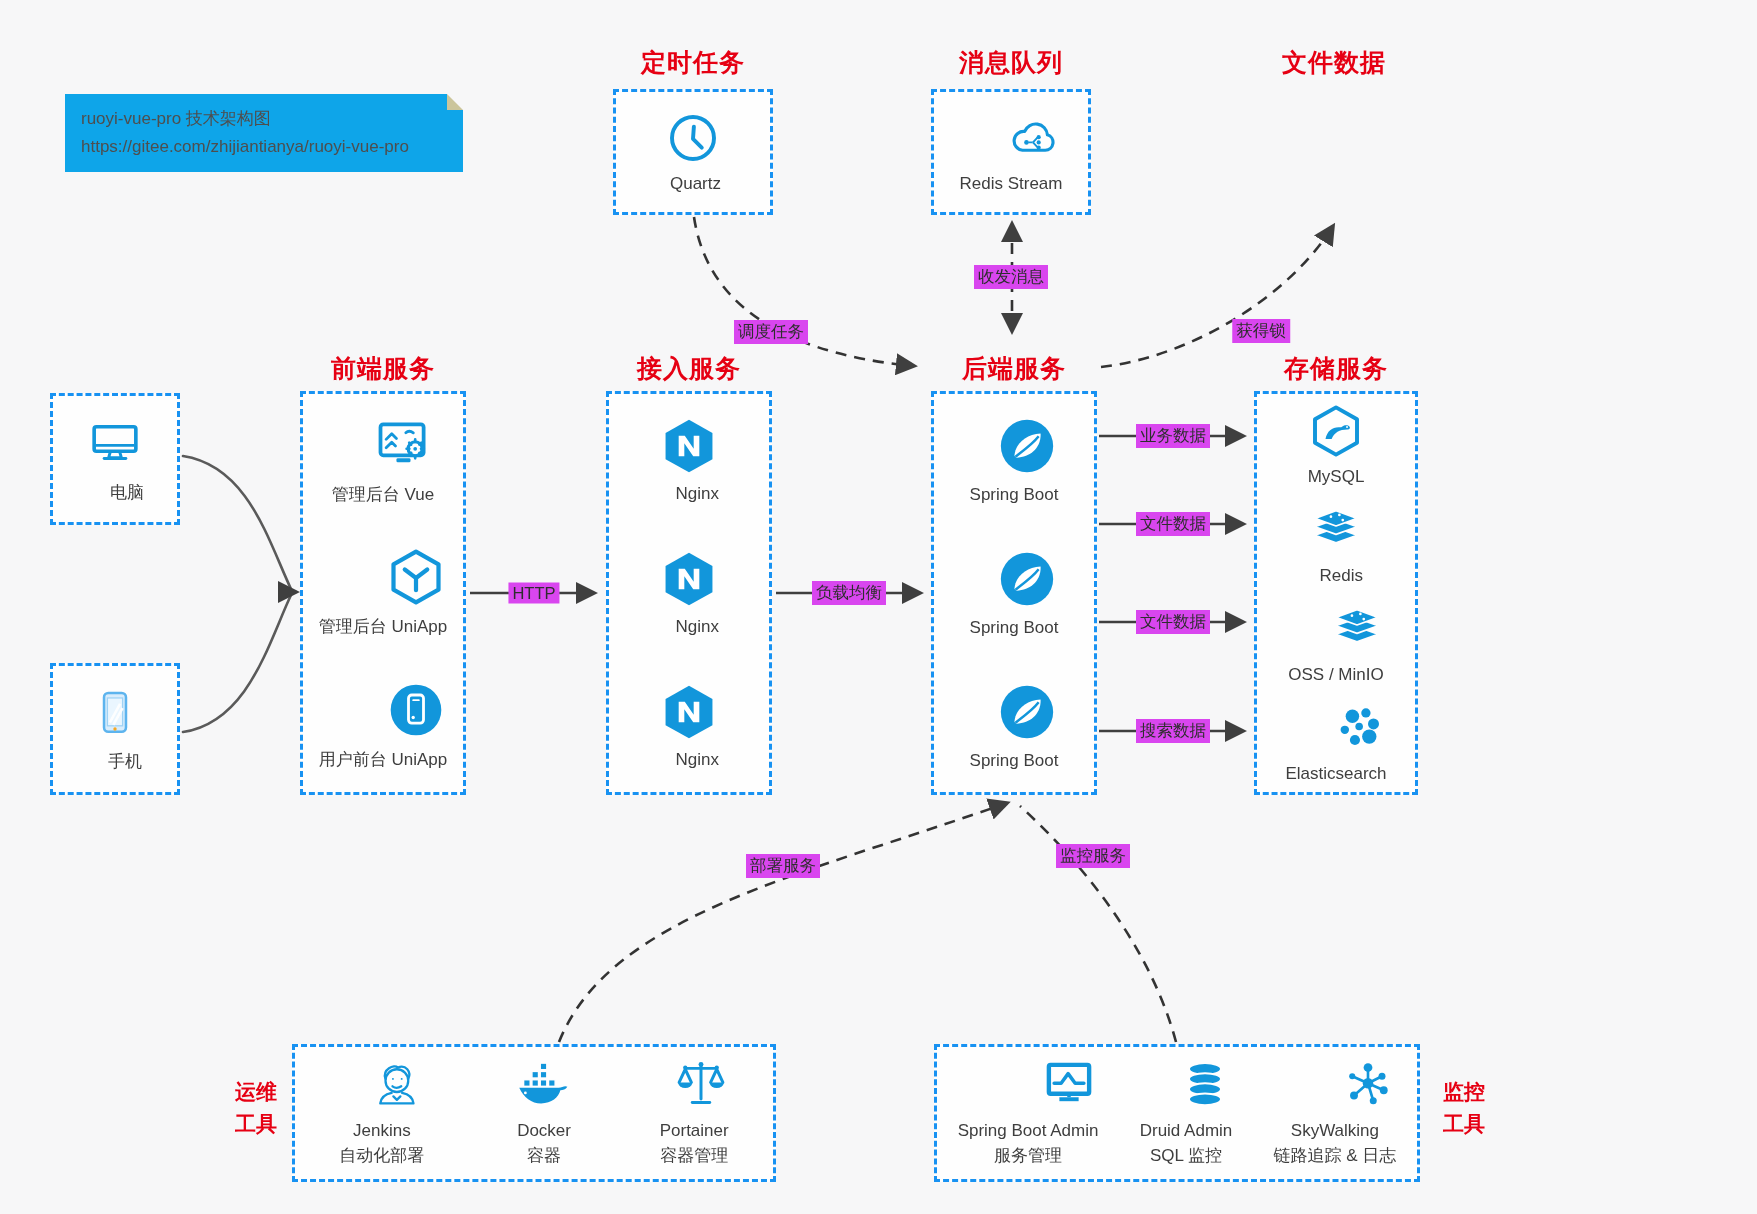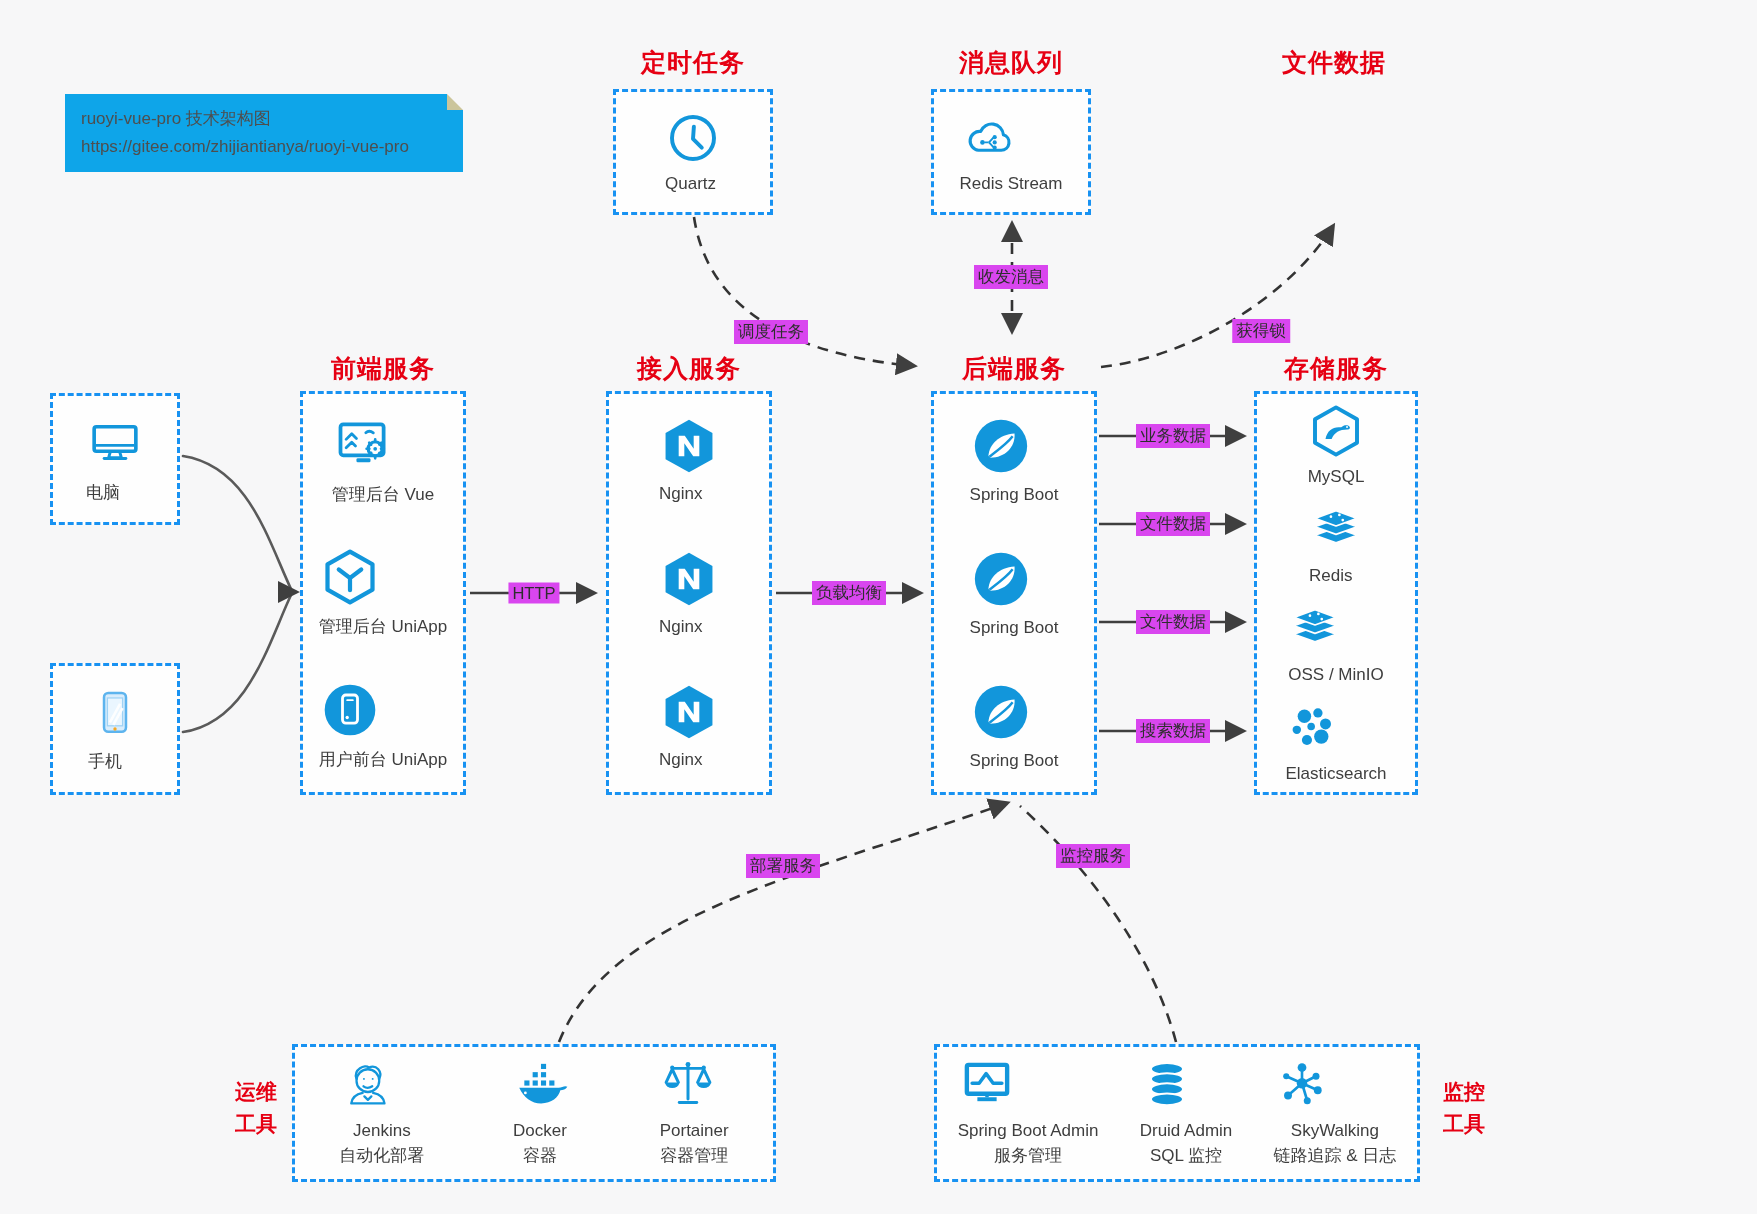--- a/index.html
+++ b/index.html
@@ -5,21 +5,21 @@
   html,body{margin:0;padding:0;background:#f7f7f8;font-family:"Liberation Sans","DejaVu Sans",sans-serif;}
   .canvas{position:relative;width:1757px;height:1214px;background:#f7f7f8;overflow:hidden;}
   svg.wires{position:absolute;left:0;top:0;pointer-events:none;}
   .note{position:absolute;left:57px;top:94px;width:366px;background:#0ea5e9;color:#4e4e4e;
         font-size:17px;line-height:1.65;padding:11px 16px;margin-left:8px;}
   .note .fold{position:absolute;top:0;right:0;width:0;height:0;
         border-left:16px solid #cbc59b;border-top:16px solid #f7f7f8;}
   .group-title{position:absolute;color:#e60013;font-weight:bold;font-size:25px;text-align:center;letter-spacing:1px;}
   .dash-box{position:absolute;border:3px dashed #1892f2;background:#fefefe;box-sizing:border-box;}
   .col{display:flex;flex-direction:column;align-items:center;justify-content:space-around;height:100%;}
-  .item{display:flex;flex-direction:column;align-items:flex-start;justify-content:center;}
+  .item{display:flex;flex-direction:column;align-items:flex-end;justify-content:center;}
   .item-label{color:#3e3e3e;font-size:17px;margin-top:8px;white-space:nowrap;}
   .row{display:flex;flex-direction:row;align-items:center;justify-content:space-around;height:100%;}
   .tool .item-label{margin-top:6px;line-height:1.45;text-align:center;font-size:17px;}
   .side-label{position:absolute;color:#e60013;font-weight:bold;font-size:21px;line-height:1.5;text-align:center;width:52px;}
   .edge-label{position:absolute;transform:translate(-50%,-50%);background:#d946ef;color:#2e2e2e;
         font-size:16.5px;padding:1px 4px;white-space:nowrap;}
   .icon{display:flex;align-items:center;justify-content:center;}
 </style>
 </head>
 <body>

